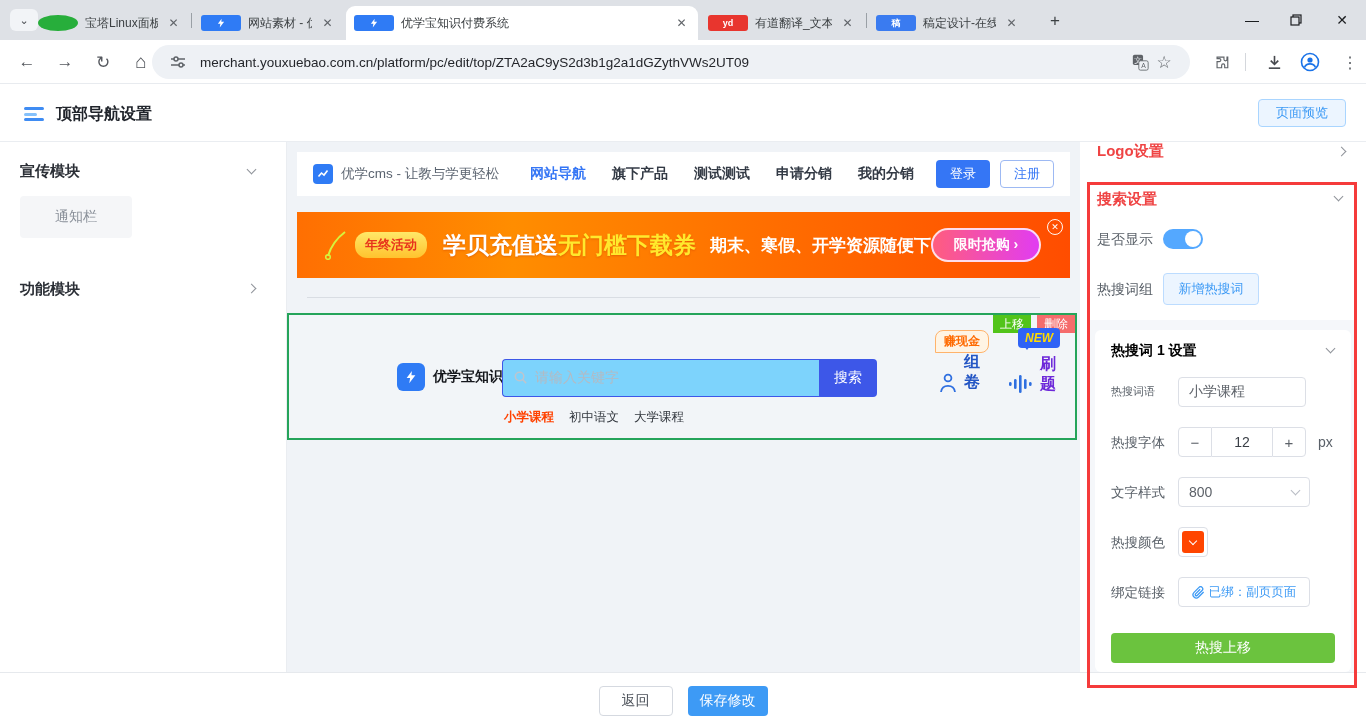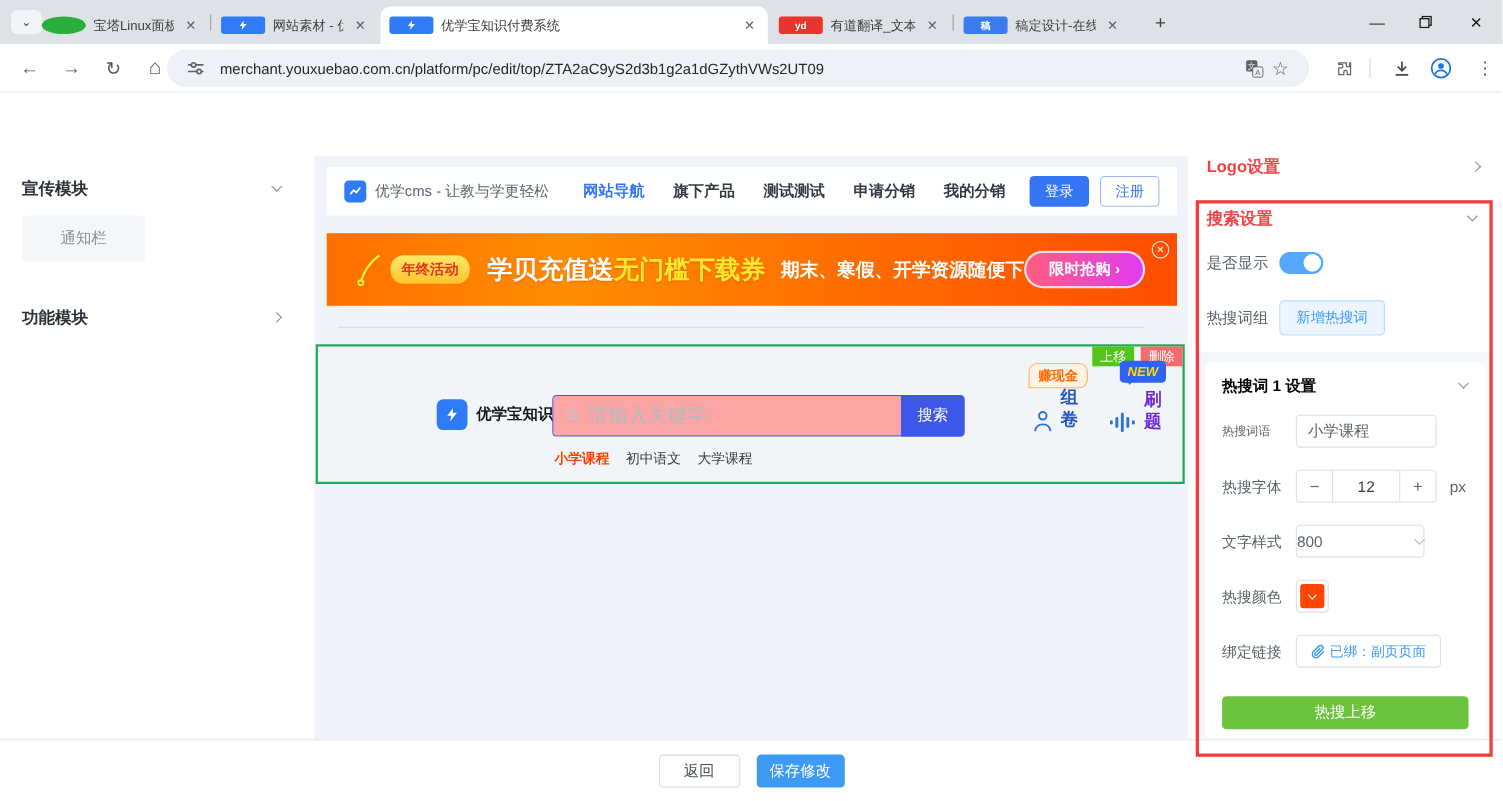--- a/index.html
+++ b/index.html
@@ -51,21 +51,21 @@
   .bsub{font-size:17px;font-weight:800;color:#fff;margin-left:14px;white-space:nowrap}
   .bcta{margin-left:auto;width:110px;height:34px;border-radius:17px;background:linear-gradient(90deg,#ff5d7e,#e13cf2);border:2px solid rgba(255,255,255,.8);color:#fff;font-weight:800;font-size:14px;display:flex;align-items:center;justify-content:center;flex:none}
   .bclose{position:absolute;right:7px;top:7px;width:16px;height:16px;border:1.5px solid rgba(255,255,255,.95);border-radius:50%;color:#fff;font-size:9px;display:flex;align-items:center;justify-content:center}
   .pdivider{left:20px;top:155px;width:733px;height:1px;background:#d9dde3}
   .pmodule{left:0;top:171px;width:790px;height:127px;border:2px solid #25a45a;background:#f2f5f8}
   .mbadge{position:absolute;top:0;height:18px;display:flex;align-items:center;padding:0 7px;color:#fff;font-size:12px}
   .mbrand{position:absolute;left:108px;top:48px;display:flex;align-items:center;gap:8px}
   .mbrand .lg{width:28px;height:28px;border-radius:6px;background:#2f7bf5;display:flex;align-items:center;justify-content:center}
   .mbrand .tx{font-size:14px;font-weight:800;color:#15171c}
   .msearch{position:absolute;left:213px;top:44px;width:375px;height:38px;display:flex}
-  .msearch input{flex:1;border:1px solid #3d57e8;border-right:none;border-radius:4px 0 0 4px;padding:0 10px 0 32px;font-size:18px;color:#333;outline:none;background:#fca5a5;font-family:Liberation Serif, serif}
+  .msearch input{flex:1;border:1px solid #3d57e8;border-right:none;border-radius:4px 0 0 4px;padding:0 10px 0 32px;font-size:14px;color:#333;outline:none;background:#7dd3fc;font-family:Liberation Serif, serif}
   .msearch input::placeholder{color:#b4bac2}
   .msearch .mag{position:absolute;left:11px;top:11px}
   .msearch button{width:58px;border:none;background:#3d57e8;color:#fff;font-size:14px;border-radius:0 4px 4px 0;font-family:"Liberation Sans",sans-serif}
   .hotwords{position:absolute;left:215px;top:94px;display:flex;gap:15px;font-size:12.5px;color:#33383f}
   .hotwords .hw0{font-weight:800}
   .earnbadge{position:absolute;left:646px;top:15px;font-size:12px;font-weight:700;color:#ff6a00;background:#fff4e4;border:1px solid #ffb36b;border-radius:8px 8px 8px 0;padding:2px 8px}
   .vtext{position:absolute;width:18px;line-height:20px;font-size:16px;font-weight:600;word-break:break-all;text-align:center}
   .newbadge{position:absolute;left:729px;top:13px;background:#2f63f6;color:#ffd900;font-size:12px;font-weight:900;font-style:italic;padding:3px 7px;border-radius:4px}
   .newbadge:after{content:"";position:absolute;left:6px;bottom:-5px;border:3px solid transparent;border-top:4px solid #2f63f6}
   
@@ -216,20 +216,31 @@
           <circle cx="10" cy="10" r="8.5" stroke="#1a73e8" stroke-width="1.6"></circle>
           <circle cx="10" cy="8" r="2.6" fill="#1a73e8"></circle>
           <path d="M4.5 15.5c1-2.6 3.2-3.6 5.5-3.6s4.5 1 5.5 3.6" stroke="#1a73e8" stroke-width="1.6"></path>
         </svg>
     </div>
     <div class="abs pillicon" style="left:1338px;top:10px;font-size:16px">
         <span>⋮</span>
       </div>
   </div>
 
+  <div class="abs appbar">
+    <div class="abs menuicon">
+      <i style="left:0;top:0;width:20px"></i>
+      <i style="left:0;top:5.5px;width:13px;background:#85c1fb"></i>
+      <i style="left:0;top:11px;width:20px"></i>
+    </div>
+    <div class="abs appbar-title">顶部导航设置</div>
+    <div class="abs btn-preview">
+        <span>页面预览</span>
+      </div>
+  </div>
 
   <div class="abs sidebar">
     <div class="side-sec" style="top:20px"><span>宣传模块</span></div>
     <span class="chev down abs" style="left:248px;top:24px"></span>
     <div class="side-item">
         <span>通知栏</span>
       </div>
     <div class="side-sec" style="top:138px"><span>功能模块</span></div>
     <span class="chev right abs" style="left:248px;top:143px"></span>
   </div>
@@ -345,21 +356,21 @@
 
     <div class="plabel" style="left:31px;top:292px;font-size:13.5px">热搜字体</div>
     <div class="step" style="left:98px;top:285px">
       <span class="sb">−</span>
       <span class="sv">12</span>
       <span class="sb">+</span>
     </div>
     <div class="plabel" style="left:238px;top:292px">px</div>
 
     <div class="plabel" style="left:31px;top:342px;font-size:13.5px">文字样式</div>
-    <div class="ctl" style="left:98px;top:335px;width:117px;padding:0 0;justify-content:space-between">
+    <div class="ctl" style="left:98px;top:335px;width:132px;padding:0 10px;justify-content:space-between">
       <span>800</span>
       <span class="chev down" style="margin-top:-3px;border-color:#b8bcc4"></span>
     </div>
 
     <div class="plabel" style="left:31px;top:392px;font-size:13.5px">热搜颜色</div>
     <div class="swatch" style="left:98px;top:385px">
       <span class="cc" style="background-color: rgb(255, 69, 0);">
           <span class="chev down"></span>
         </span>
     </div>

